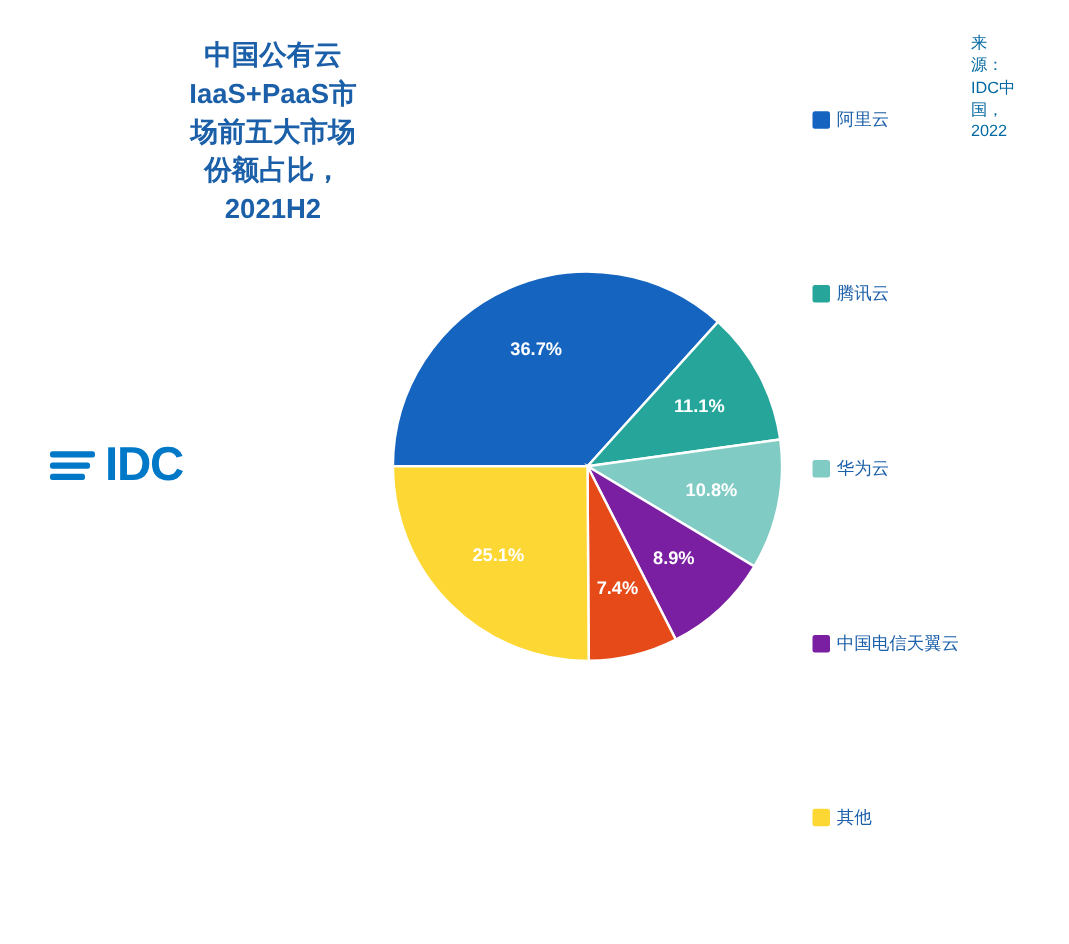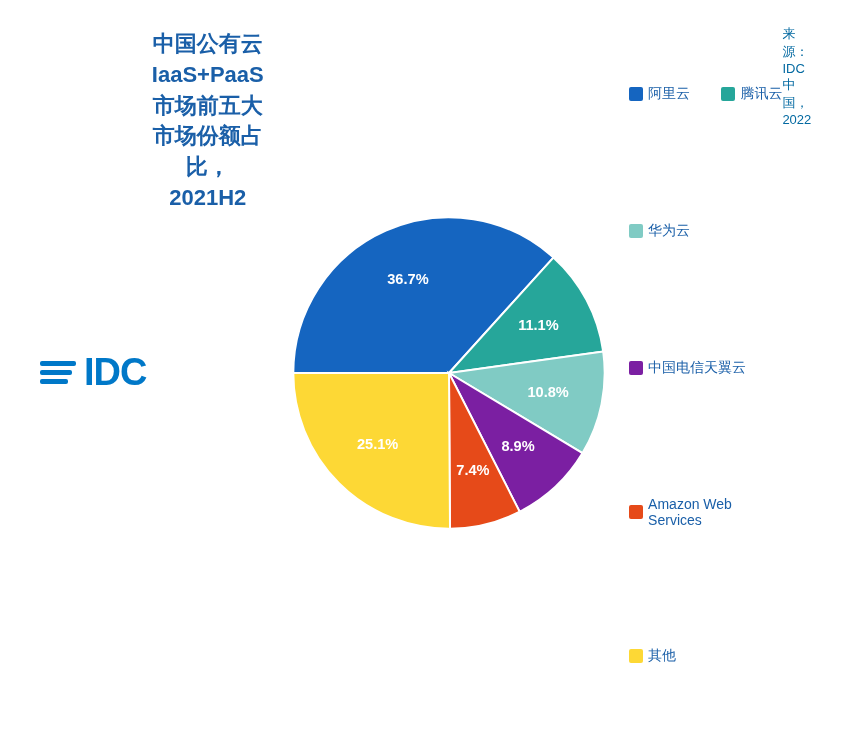--- a/index.html
+++ b/index.html
@@ -131,23 +131,19 @@
       </div>
       <div class="legend-item">
         <div class="legend-dot" style="background: rgb(128, 203, 196);"></div>
         <span>华为云</span>
       </div>
       <div class="legend-item">
         <div class="legend-dot" style="background: rgb(123, 31, 162);"></div>
         <span>中国电信天翼云</span>
       </div>
       <div class="legend-item">
-        <div class="legend-dot" style="background: rgb(230, 74, 25);"></div>
-        <span>Amazon Web Services</span>
-      </div>
-      <div class="legend-item">
         <div class="legend-dot" style="background: rgb(253, 216, 53);"></div>
         <span>其他</span>
       </div>
     </div>
 
   <div class="source-text">来源：IDC中国，2022</div>
 </div>
 
 </body></html>

